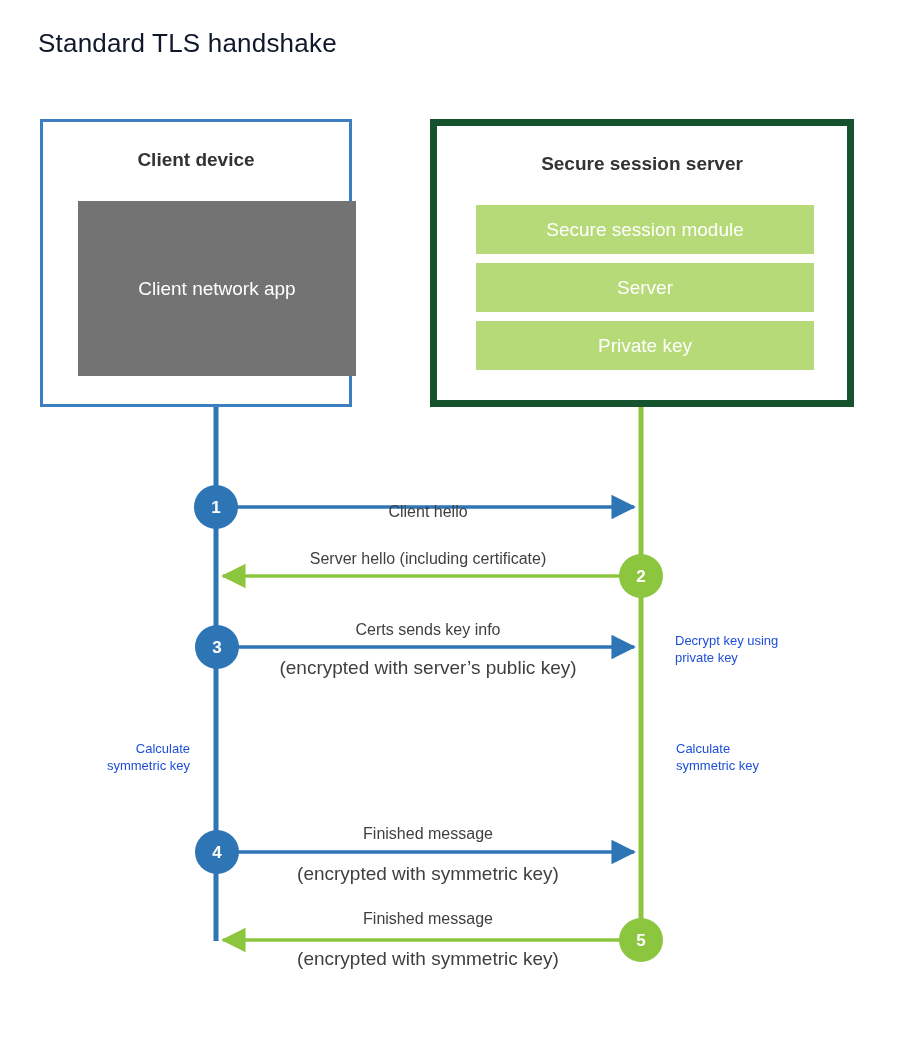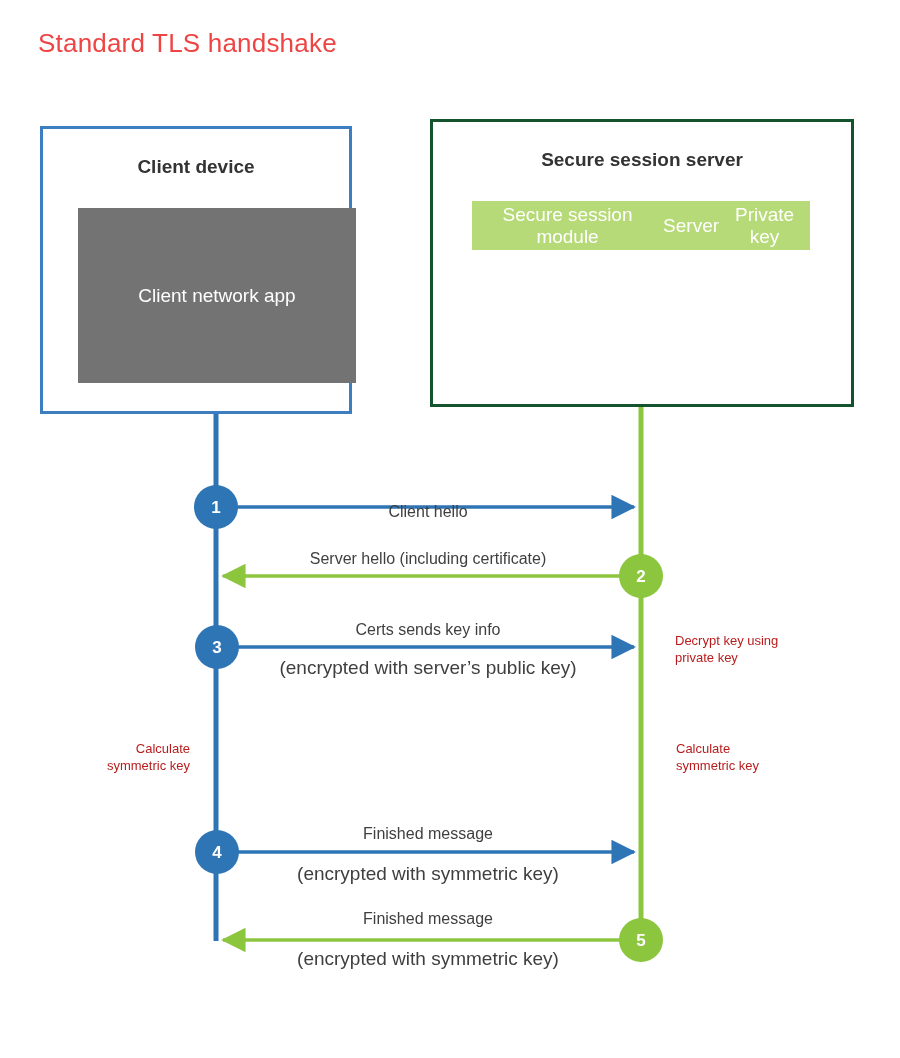--- a/index.html
+++ b/index.html
@@ -28,43 +28,43 @@
     display: block;
   }
 
   
   .page-title {
     position: absolute;
     left: 38px;
     top: 28px;
     font-size: 26px;
     font-weight: 300;
-    color: #ef4444;
+    color: #0f172a;
     letter-spacing: 0.2px;
     white-space: nowrap;
   }
 
   .node-box {
     position: absolute;
     background: #ffffff;
     box-sizing: border-box;
   }
   .node-box.client {
     left: 40px;
-    top: 126px;
+    top: 119px;
     width: 312px;
     height: 288px;
     border: 3px solid #3d7ec0;
   }
   .node-box.server {
     left: 430px;
     top: 119px;
     width: 424px;
     height: 288px;
-    border: 3px solid #14532d;
+    border: 7px solid #14532d;
   }
   .node-title {
     position: absolute;
     left: 0;
     right: 0;
     top: 27px;
     text-align: center;
     font-size: 19px;
     font-weight: bold;
     color: #333333;
@@ -89,21 +89,22 @@
     padding: 0 36px;
     box-sizing: border-box;
   }
 
   .server-bars {
     position: absolute;
     left: 39px;
     top: 79px;
     width: 338px;
     display: flex;
-    flex-direction: row;
+    flex-direction: column;
+    gap: 9px;
   }
   .server-bar {
     height: 49px;
     background: #b6da77;
     color: #ffffff;
     font-size: 19px;
     font-weight: 400;
     display: flex;
     align-items: center;
     justify-content: center;
@@ -121,21 +122,21 @@
   .flow-sublabel {
     position: absolute;
     font-size: 19px;
     color: #3f3f3f;
     white-space: nowrap;
     transform: translateX(-50%);
   }
   .side-note {
     position: absolute;
     font-size: 13px;
-    color: #b91c1c;
+    color: #1d4ed8;
     line-height: 1.33;
     white-space: pre-line;
   }
   .side-note.left {
     text-align: right;
     transform: translateX(-100%);
   }
   .side-note.right {
     text-align: left;
   }

